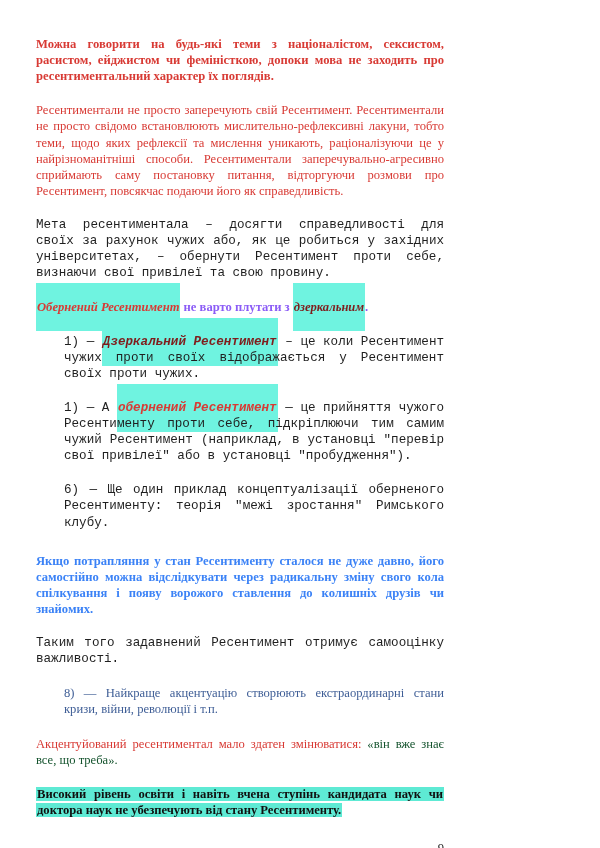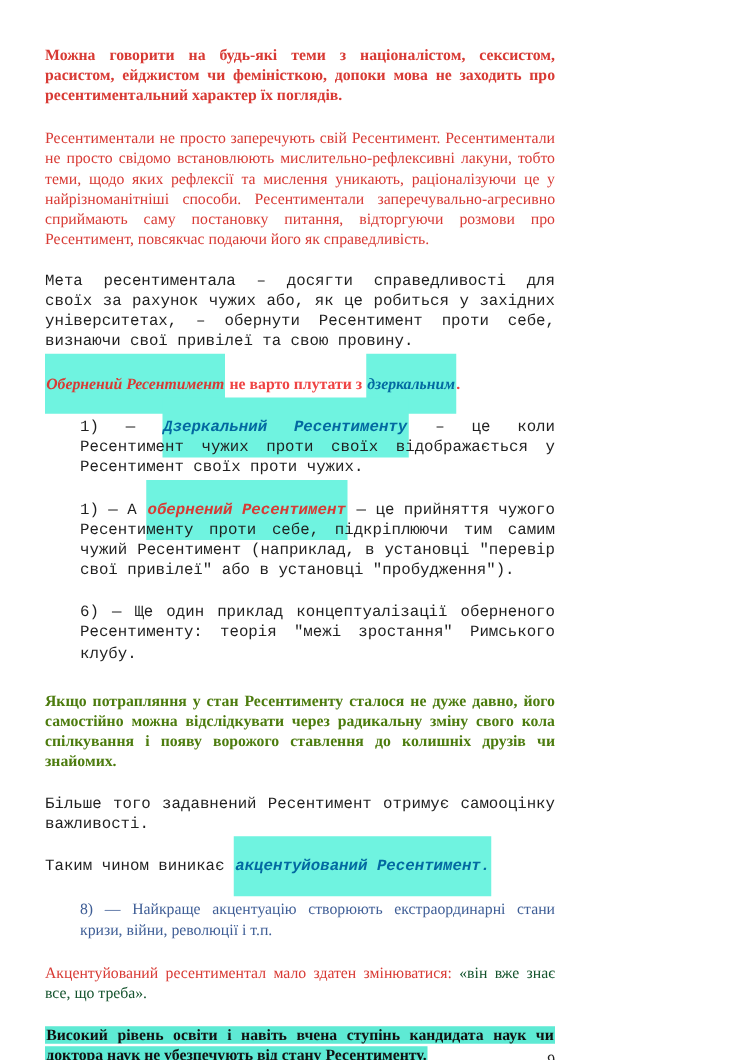--- a/index.html
+++ b/index.html
@@ -29,21 +29,21 @@
     text-align: justify;
     text-justify: inter-word;
     color: #1a1a1a;
     hyphens: none;
   }
   .para:last-of-type { margin-bottom: 0; }
 
   
   .c-red    { color: #d83a34; }
   .c-black  { color: #1f1f1f; font-family: Liberation Mono, monospace; }
-  .c-blue   { color: #4d7c0f; }
+  .c-blue   { color: #3b82f6; }
   .c-slate  { color: #3f5e96; }
 
   .bold     { font-weight: bold; }
 
   .indent   { text-indent: 0; padding-left: 28px; }
   .gap-lg   { margin-bottom: 18px; }
   .gap-xl   { margin-bottom: 22px; }
 
   
   .hl-cyan {
@@ -52,22 +52,22 @@
     box-decoration-break: clone;
     -webkit-box-decoration-break: clone;
   }
   .hl-yellow {
     background: #5eead4;
     padding: 0 1px;
     box-decoration-break: clone;
     -webkit-box-decoration-break: clone;
   }
   .run-red-bi   { color: #d83a34; font-weight: bold; font-style: italic; }
-  .run-navy-bi  { color: #0369a1; font-weight: bold; font-style: italic; }
-  .run-blue-b   { color: #ef4444; font-weight: bold; }
+  .run-navy-bi  { color: #7f1d1d; font-weight: bold; font-style: italic; }
+  .run-blue-b   { color: #8b5cf6; font-weight: bold; }
   .run-red-b    { color: #14532d; font-weight: normal; }
   .run-black-b  { color: #101010; font-weight: bold; }
 
   .page-number {
     position: absolute;
     right: 32px;
     bottom: 12px;
     font-size: 12.6px;
     color: #1f1f1f;
     font-family: "Liberation Serif", "DejaVu Serif", serif;
@@ -82,37 +82,34 @@
 
   <p class="para c-red gap-lg">Ресентиментали не просто заперечують свій Ресентимент. Ресентиментали не просто свідомо встановлюють мислительно-рефлексивні лакуни, тобто теми, щодо яких рефлексії та мислення уникають, раціоналізуючи це у найрізноманітніші способи. Ресентиментали заперечувально-агресивно сприймають саму постановку питання, відторгуючи розмови про Ресентимент, повсякчас подаючи його як справедливість.</p>
 
   <p class="para c-black gap-lg">Мета ресентиментала – досягти справедливості для своїх за рахунок чужих або, як це робиться у західних університетах, – обернути Ресентимент проти себе, визнаючи свої привілеї та свою провину.</p>
 
   <p class="para gap-lg">
     <span class="hl-cyan run-red-bi">Обернений Ресентимент</span><span class="run-blue-b"> не варто плутати з </span><span class="hl-cyan run-navy-bi">дзеркальним</span><span class="run-blue-b">.</span>
   </p>
 
   <p class="para c-black indent gap-lg">
-    <span>1) — </span><span class="hl-cyan run-navy-bi">Дзеркальний Ресентименту</span><span> – це коли Ресентимент чужих проти своїх відображається у Ресентимент своїх проти чужих.</span>
+    <span>1) — </span><span class="hl-cyan run-navy-bi">Дзеркальний Ресентимент</span><span> – це коли Ресентимент чужих проти своїх відображається у Ресентимент своїх проти чужих.</span>
   </p>
 
   <p class="para c-black indent gap-lg">
     <span>1) — А </span><span class="hl-cyan run-red-bi">обернений Ресентимент</span><span> — це прийняття чужого Ресентименту проти себе, підкріплюючи тим самим чужий Ресентимент (наприклад, в установці "перевір свої привілеї" або в установці "пробудження").</span>
   </p>
 
   <p class="para c-black indent gap-xl">6) — Ще один приклад концептуалізації оберненого Ресентименту: теорія "межі зростання" Римського клубу.</p>
 
   <p class="para bold c-blue gap-lg">Якщо потрапляння у стан Ресентименту сталося не дуже давно, його самостійно можна відслідкувати через радикальну зміну свого кола спілкування і появу ворожого ставлення до колишніх друзів чи знайомих.</p>
 
 
-  <p class="para c-black gap-lg">Більше того задавнений Ресентимент отримує самооцінку важливості.</p>
+  <p class="para c-black gap-lg">Таким того задавнений Ресентимент отримує самооцінку важливості.</p>
 
-  <p class="para c-black gap-lg">
-    <span>Таким чином виникає </span><span class="hl-cyan run-navy-bi">акцентуйований Ресентимент.</span>
-  </p>
 
   <p class="para c-slate indent gap-lg">8) — Найкраще акцентуацію створюють екстраординарні стани кризи, війни, революції і т.п.</p>
 
 
   <p class="para c-red gap-lg">
     <span>Акцентуйований ресентиментал мало здатен змінюватися: </span><span class="run-red-b">«він вже знає все, що треба».</span>
   </p>
 
 
   <p class="para">

